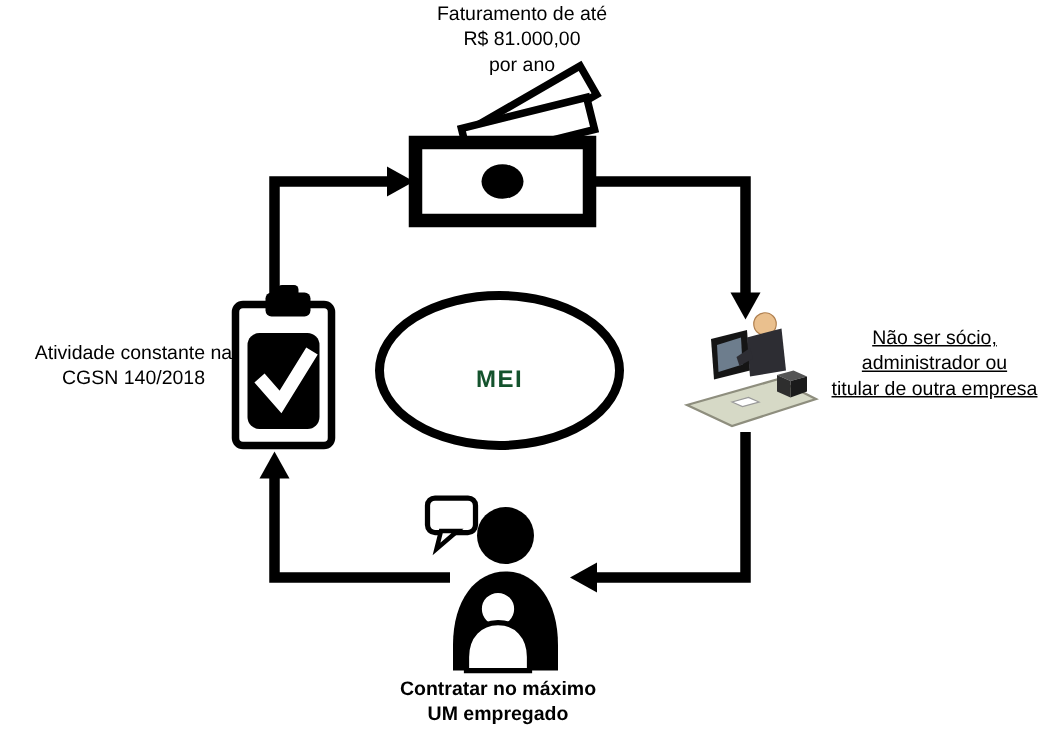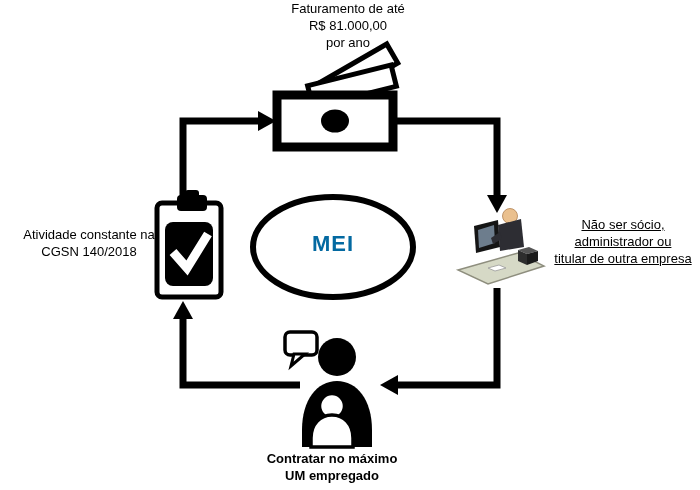--- a/index.html
+++ b/index.html
@@ -18,23 +18,23 @@
     color:#000;
     text-align:center;
     white-space:pre-line;
   }
   .label-top{left:248px;top:0;width:200px;}
   .label-left{left:0px;top:226px;width:178px;}
   .label-right{left:548px;top:216px;width:150px;text-decoration:underline;}
   .label-bottom{left:247px;top:450px;width:170px;font-weight:bold;}
   .mei-label{
     position:absolute;
-    left:253px;top:194px;width:160px;height:100px;
+    left:253px;top:204px;width:160px;height:100px;
     display:flex;align-items:center;justify-content:center;
-    font-size:22px;font-weight:bold;letter-spacing:1px;color:#0369a1;
+    font-size:16px;font-weight:bold;letter-spacing:1px;color:#14532d;
   }
 </style>
 </head>
 <body>
 
 <div class="canvas">
 
   <svg class="layer" width="700" height="490" viewBox="0 0 700 490">
 
     <g stroke="#000" stroke-width="7" fill="none" stroke-linejoin="miter" stroke-linecap="butt">

